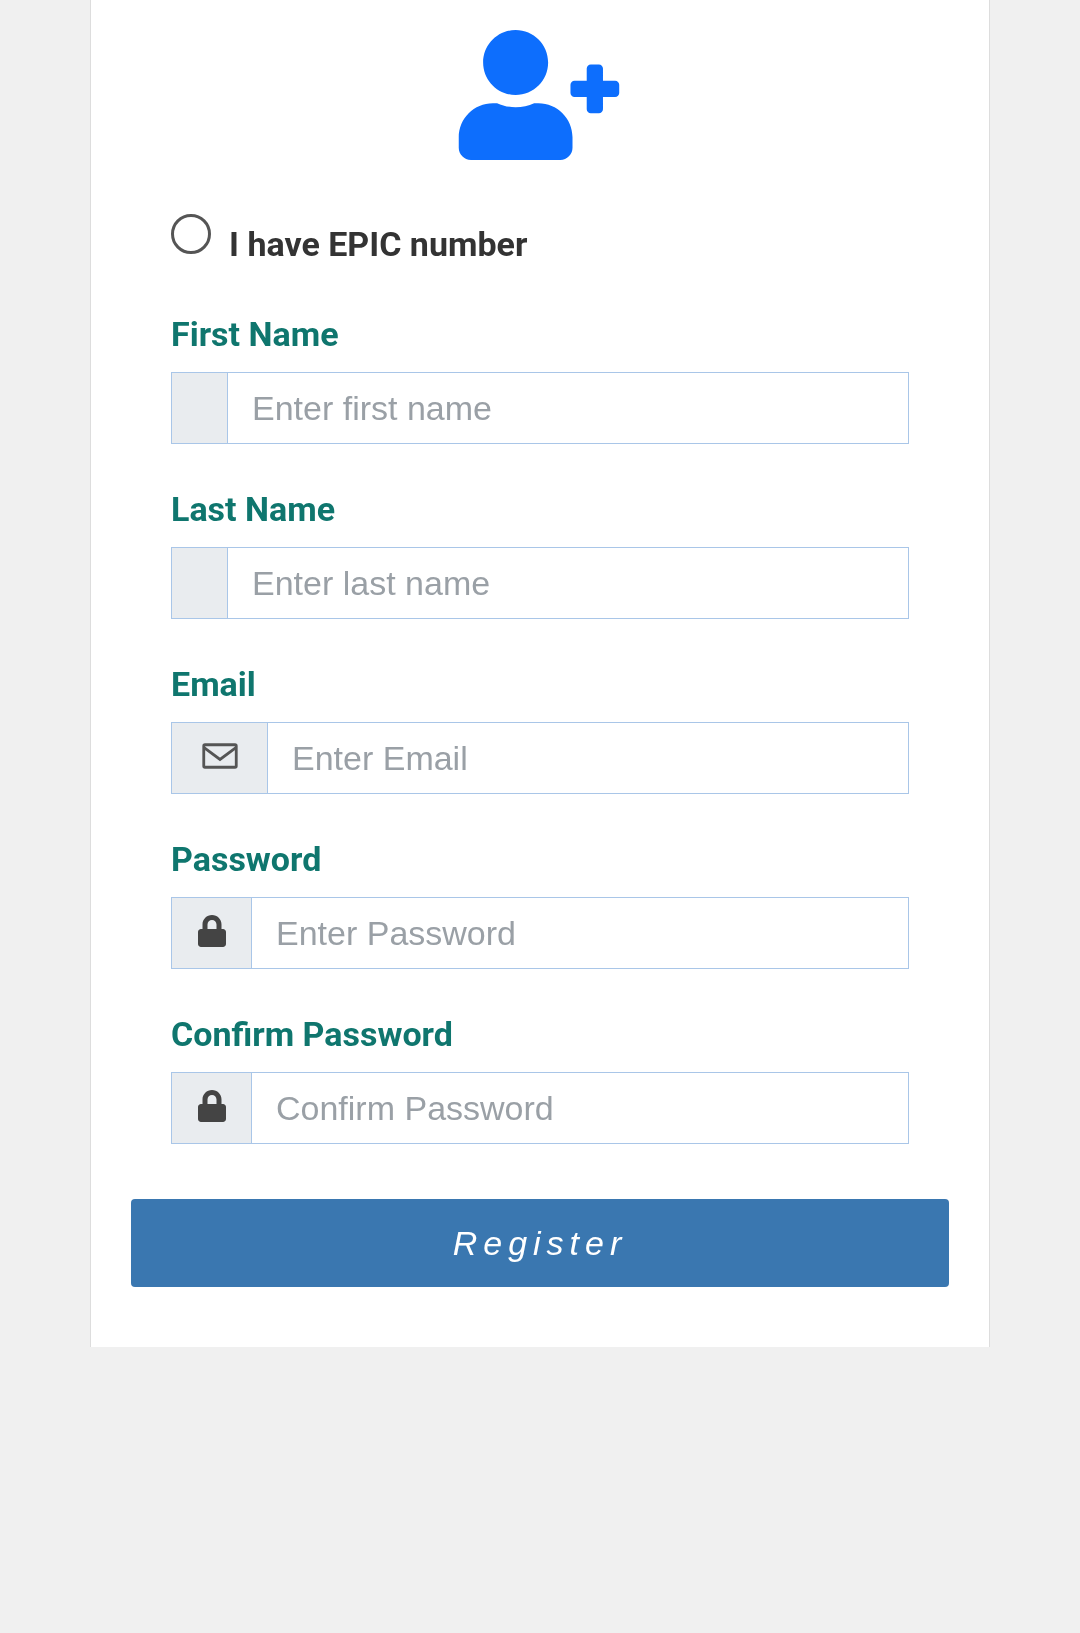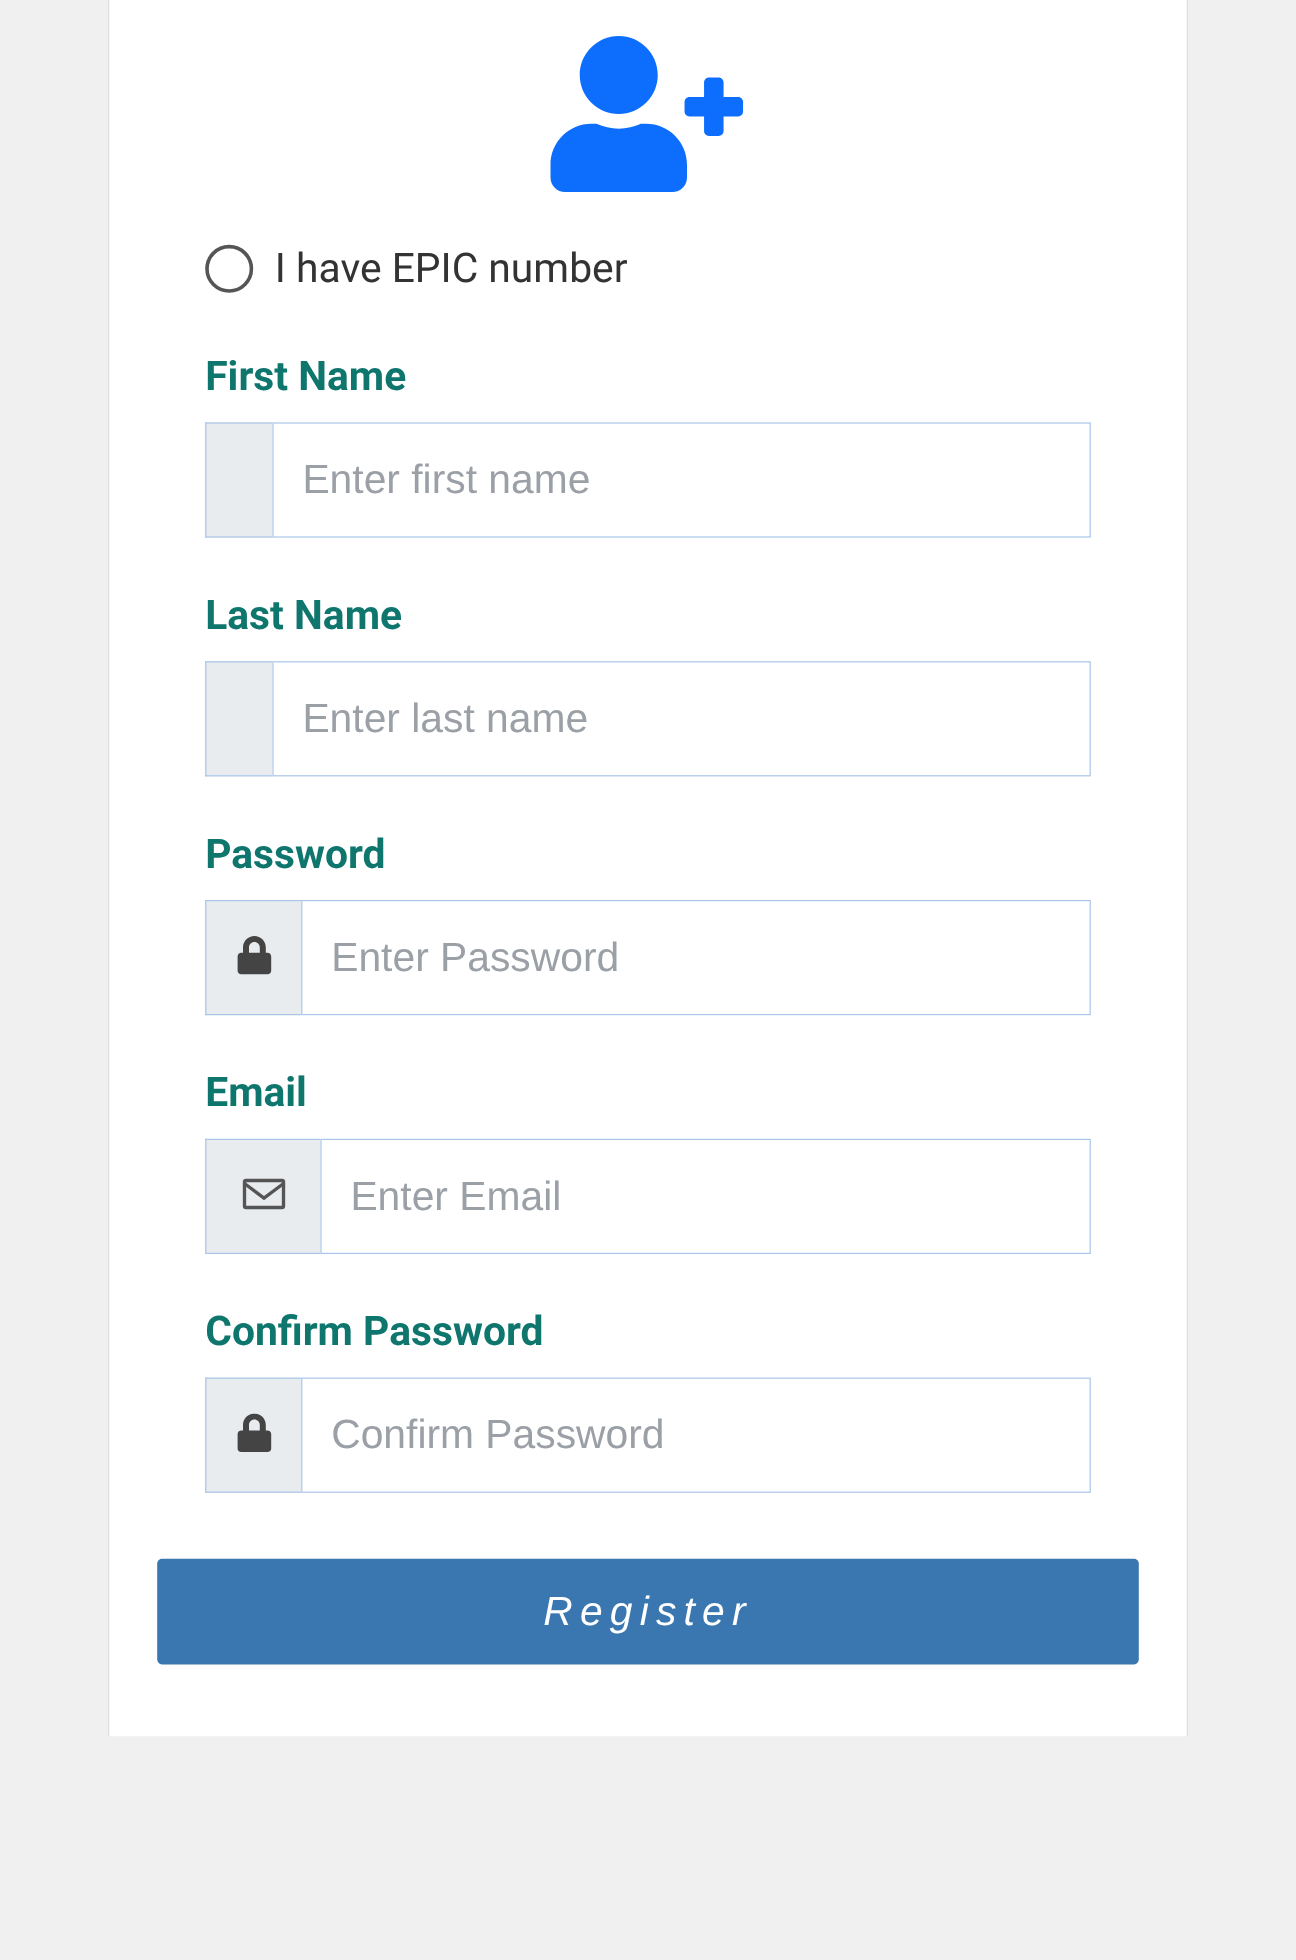--- a/index.html
+++ b/index.html
@@ -57,22 +57,23 @@
       width: 24px;
       height: 24px;
       background: #0d6efd;
       border-radius: 50%;
       top: 50%;
       left: 50%;
       transform: translate(-50%, -50%);
     }
     .radio-label {
       font-size: 34px;
-      font-weight: 400;
+      font-weight: 700;
       color: #333;
+      margin-top: 20px;
     }
     .form-group {
       margin-bottom: 45px;
     }
     .form-label {
       display: block;
       font-size: 34px;
       font-weight: 700;
       color: #0f766e;
       margin-bottom: 18px;
@@ -93,21 +94,21 @@
     }
     .input-addon.wide {
       width: 96px;
     }
     .addon-icon {
       width: 40px;
       height: 40px;
     }
     .form-input {
       flex: 1;
-      height: 96px;
+      height: 72px;
       border: 1px solid #a9c6e8;
       padding: 0 24px;
       font-size: 34px;
       color: #333;
       outline: none;
       background: #fff;
     }
     .form-input::placeholder {
       color: #9aa0a6;
     }
@@ -156,53 +157,53 @@
       <div class="input-addon"></div>
       <input type="text" class="form-input" placeholder="Enter first name" style="">
     </div>
   </div>
 
   <div class="form-group">
     <label class="form-label">Last Name</label>
     <div class="input-group">
       <div class="input-addon"></div>
       <input type="text" class="form-input" placeholder="Enter last name" style="">
-    </div>
-  </div>
-
-  <div class="form-group">
-    <label class="form-label">Password</label>
-    <div class="input-group">
-      <div class="input-addon" style="width:80px">
-        <span>
-          <svg class="addon-icon" viewBox="0 0 448 512" fill="#444" style="width:32px;height:32px">
-            <path d="M400 224h-24v-72C376 68.2 307.8 0 224 0S72 68.2 72 152v72H48c-26.5 0-48 21.5-48 48v192c0 26.5 21.5 48 48 48h352c26.5 0 48-21.5 48-48V272c0-26.5-21.5-48-48-48zM152 152c0-39.7 32.3-72 72-72s72 32.3 72 72v72H152v-72z"></path>
-          </svg>
-        </span>
-      </div>
-      <input type="password" class="form-input" placeholder="Enter Password" style="">
     </div>
   </div>
 
   <div class="form-group">
     <label class="form-label">Email</label>
     <div class="input-group">
       <div class="input-addon wide">
         <span>
           <svg class="addon-icon" viewBox="0 0 512 512" fill="none" stroke="#555" stroke-width="36">
             <rect x="48" y="112" width="416" height="288" rx="16"></rect>
             <path d="M48 144 L256 300 L464 144"></path>
           </svg>
         </span>
       </div>
       <input type="email" class="form-input" placeholder="Enter Email" style="">
     </div>
   </div>
 
   <div class="form-group">
+    <label class="form-label">Password</label>
+    <div class="input-group">
+      <div class="input-addon" style="width:80px">
+        <span>
+          <svg class="addon-icon" viewBox="0 0 448 512" fill="#444" style="width:32px;height:32px">
+            <path d="M400 224h-24v-72C376 68.2 307.8 0 224 0S72 68.2 72 152v72H48c-26.5 0-48 21.5-48 48v192c0 26.5 21.5 48 48 48h352c26.5 0 48-21.5 48-48V272c0-26.5-21.5-48-48-48zM152 152c0-39.7 32.3-72 72-72s72 32.3 72 72v72H152v-72z"></path>
+          </svg>
+        </span>
+      </div>
+      <input type="password" class="form-input" placeholder="Enter Password" style="">
+    </div>
+  </div>
+
+  <div class="form-group">
     <label class="form-label">Confirm Password</label>
     <div class="input-group">
       <div class="input-addon" style="width:80px">
         <span>
           <svg class="addon-icon" viewBox="0 0 448 512" fill="#444" style="width:32px;height:32px">
             <path d="M400 224h-24v-72C376 68.2 307.8 0 224 0S72 68.2 72 152v72H48c-26.5 0-48 21.5-48 48v192c0 26.5 21.5 48 48 48h352c26.5 0 48-21.5 48-48V272c0-26.5-21.5-48-48-48zM152 152c0-39.7 32.3-72 72-72s72 32.3 72 72v72H152v-72z"></path>
           </svg>
         </span>
       </div>
       <input type="password" class="form-input" placeholder="Confirm Password" style="">

